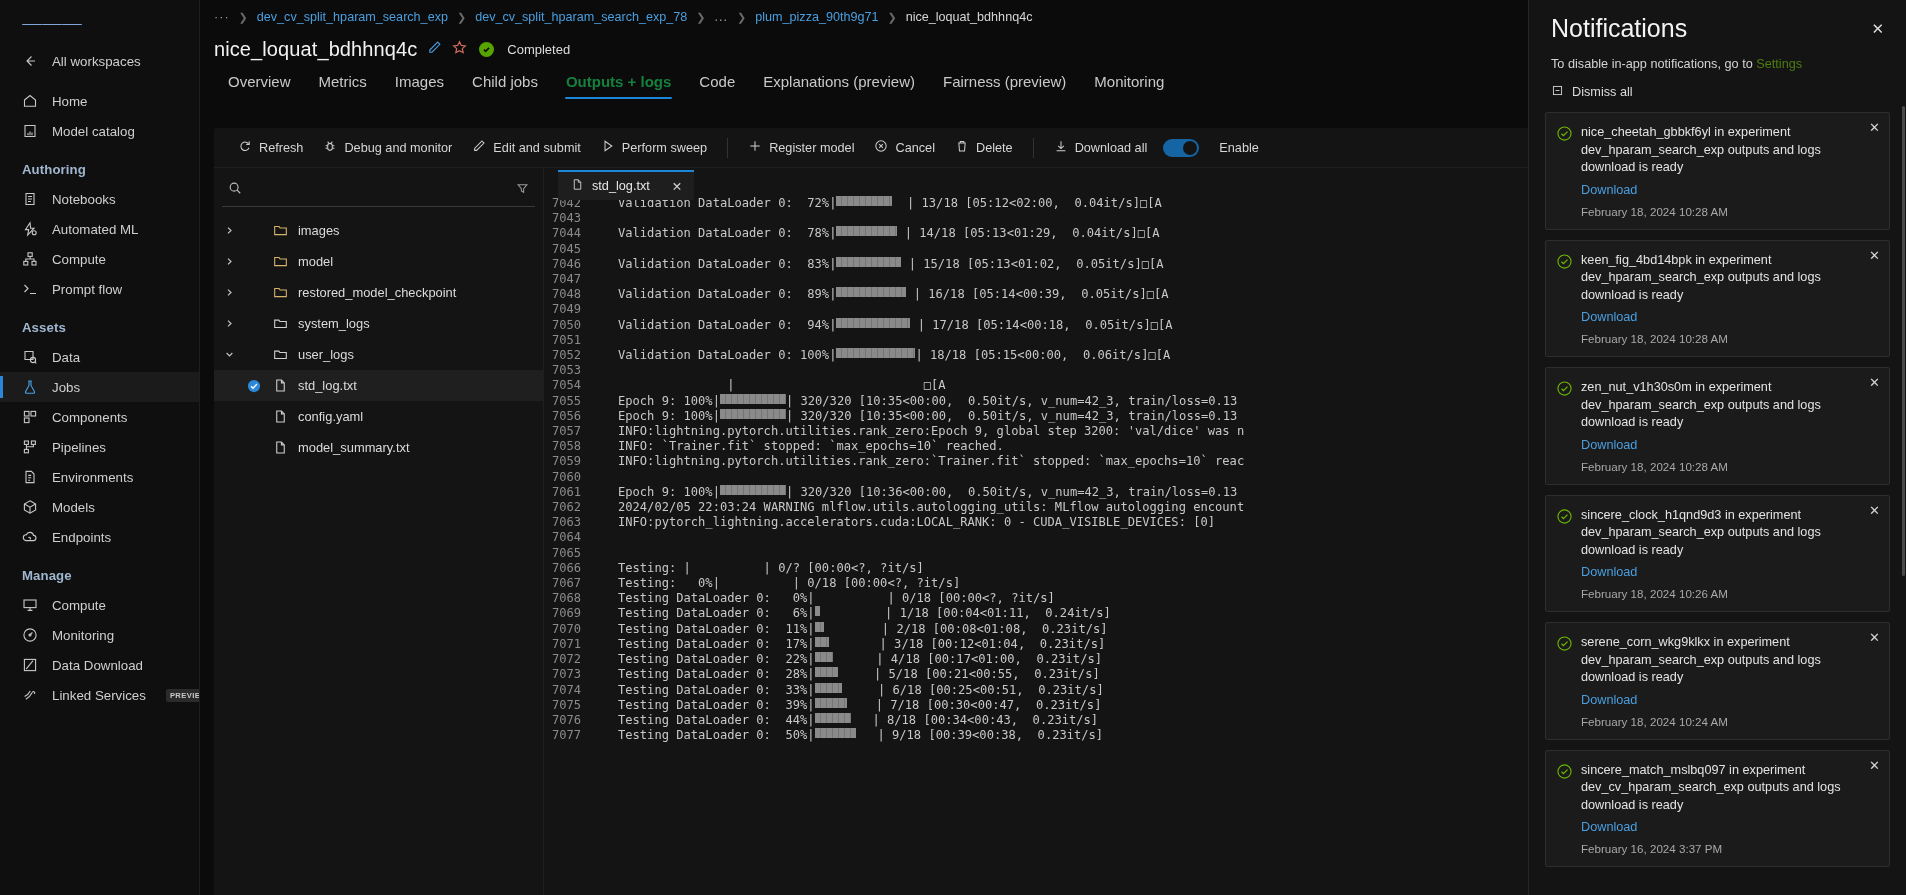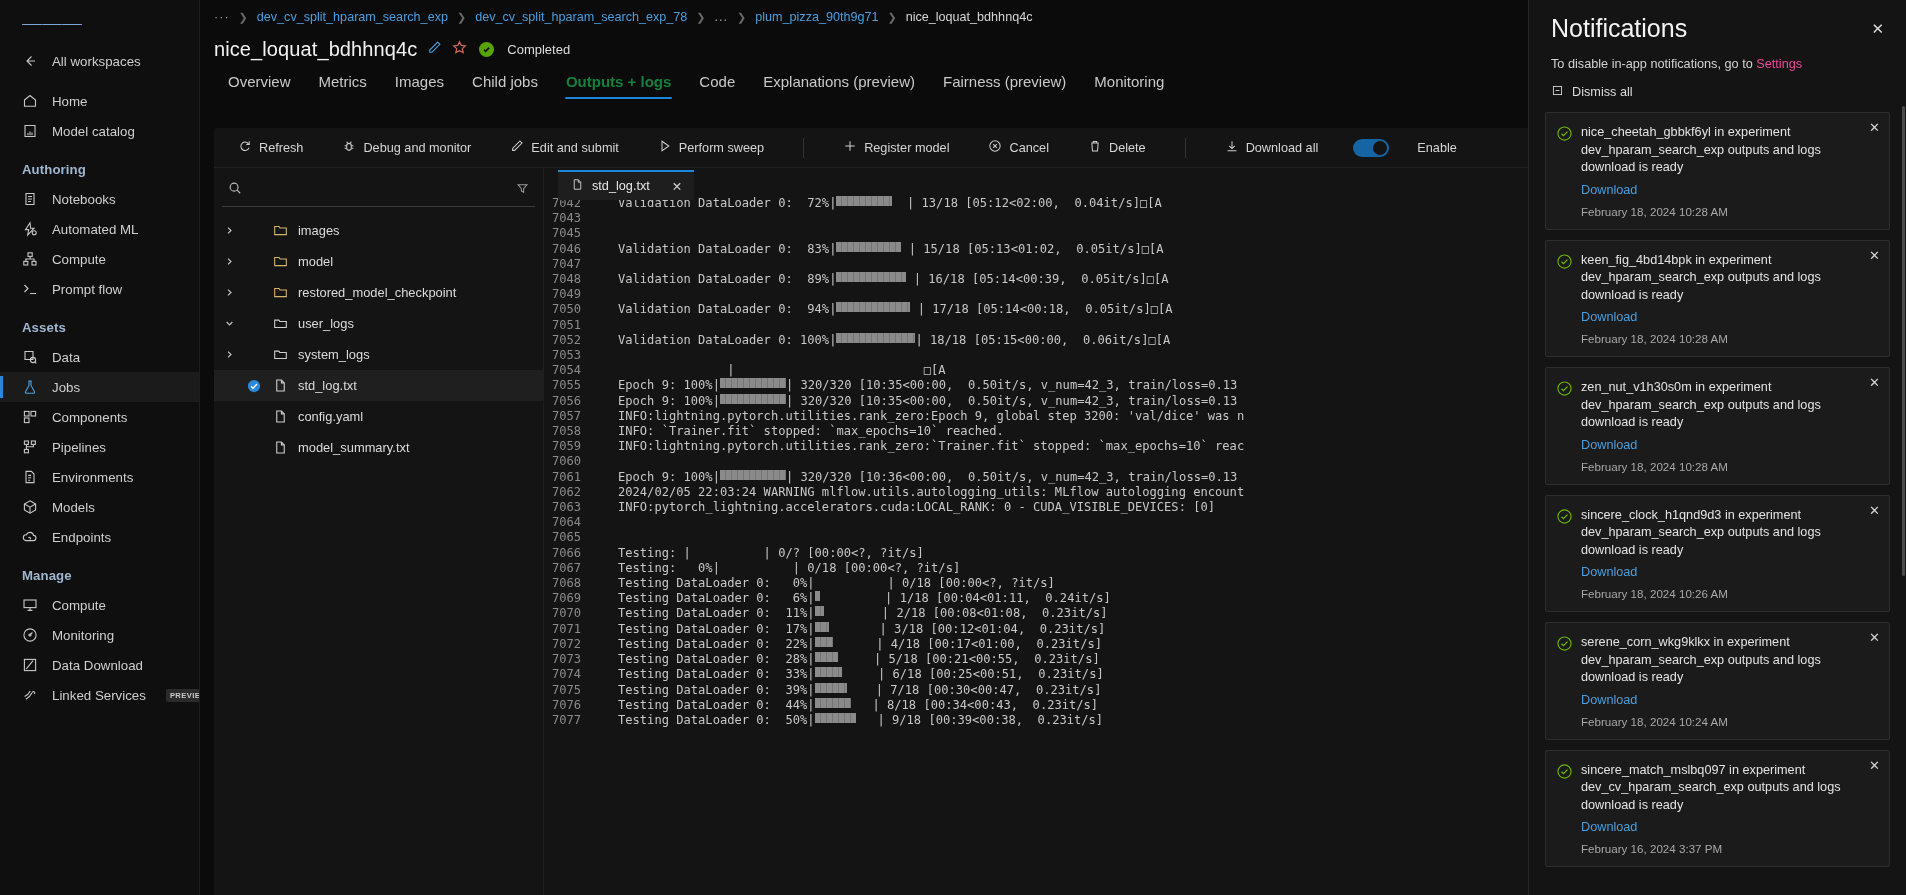--- a/index.html
+++ b/index.html
@@ -81,38 +81,38 @@
     content: ""; position: absolute; left: 13px; right: 13px; bottom: 0;
     height: 2.5px; background: #1a87d8; border-radius: 1px;
   }
 
   .panel {
     position: absolute; left: 14px; right: 0; top: 128px; bottom: 0;
     background: #141414; border-top-left-radius: 2px;
   }
   .toolbar {
     display: flex; align-items: center; height: 40px; padding-left: 14px;
-    gap: 19px; border-bottom: 1px solid #1f1f1f; position: relative;
+    gap: 0; border-bottom: 1px solid #1f1f1f; position: relative;
   }
   .tb-btn {
     display: inline-flex; align-items: center; gap: 7px;
     font-size: 12.7px; color: #d6d6d6; padding: 5px 10px; cursor: pointer; white-space: nowrap;
     border-radius: 2px;
   }
   .tb-btn .ti svg { width: 14px; height: 14px; stroke: #cfcfcf; fill: none; stroke-width: 1.15; }
   .tb-sep { width: 1px; height: 20px; background: #333; margin: 0 10px; }
   .toggle {
     width: 36px; height: 18px; border-radius: 9px; background: #1565a5;
     position: relative; cursor: pointer; margin-left: 6px; flex: none;
   }
   .toggle .knob {
     position: absolute; right: 2px; top: 2px; width: 14px; height: 14px;
     border-radius: 50%; background: #141414;
   }
-  .toggle-label { font-size: 12.7px; color: #d6d6d6; margin-left: 9px; white-space: nowrap; }
+  .toggle-label { font-size: 12.7px; color: #d6d6d6; margin-left: 20px; white-space: nowrap; }
 
   .body { position: absolute; left: 0; right: 0; top: 40px; bottom: 0; display: flex; }
 
   
   .filetree { width: 330px; min-width: 330px; border-right: 1px solid #1f1f1f; position: relative; }
   .search {
     display: flex; align-items: center; height: 34px; margin: 5px 8px 0 8px;
     border-bottom: 1px solid #3a3a3a; padding: 0 6px; gap: 8px;
   }
   .search svg { width: 14px; height: 14px; stroke: #bdbdbd; fill: none; stroke-width: 1.3; }
@@ -162,21 +162,21 @@
 
   
   .notif {
     position: absolute; right: 0; top: 0; width: 378px; height: 895px;
     background: #141414; border-left: 1px solid #262626; z-index: 20;
   }
   .notif-head { display: flex; align-items: center; justify-content: space-between; padding: 14px 16px 0 22px; }
   .notif-title { font-size: 25px; color: #f4f4f4; }
   .notif-close { cursor: pointer; color: #dcdcdc; font-size: 15px; padding: 4px 6px; }
   .notif-sub { padding: 14px 22px 0 22px; font-size: 12.7px; color: #d3d3d3; }
-  .notif-sub a { color: #ec4899; text-decoration: none; cursor: pointer; }
+  .notif-sub a { color: #4d7c0f; text-decoration: none; cursor: pointer; }
   .dismiss { display: flex; align-items: center; gap: 8px; padding: 13px 22px 12px 22px; font-size: 12.7px; color: #dcdcdc; cursor: pointer; }
   .dismiss svg { width: 13px; height: 13px; stroke: #cfcfcf; fill: none; stroke-width: 1.15; }
   .ncard {
     margin: 0 16px 10px 16px; background: #1b1b1b; border: 1px solid #2e2e2e;
     border-radius: 2px; padding: 11px 12px 11px 11px; display: flex; gap: 9px; position: relative;
   }
   .ncheck { flex: none; margin-top: 2px; }
   .ncheck svg { width: 15px; height: 15px; }
   .nbody { flex: 1; padding-right: 16px; }
   .nmsg { font-size: 12.7px; color: #e3e3e3; line-height: 17.5px; }
@@ -558,44 +558,44 @@
               <span class="ficon folder">
                   <svg viewBox="0 0 16 16">
                     <path d="M1.8 3.8h4.6l1.2 1.6h6.6v7H1.8z"></path>
                   </svg>
                 </span>
               <span>restored_model_checkpoint</span>
             </div>
             <div class="tnode" style="padding-left:8px;">
               <span class="chev">
                   <svg viewBox="0 0 12 12">
-                    <path d="M2.2 4 6 8l3.8-4"></path>
+                    <path d="M4 2.2 8 6l-4 3.8"></path>
                   </svg>
                 </span>
               <span class="tcheck"></span>
               <span class="ficon folder2">
                   <svg viewBox="0 0 16 16">
                     <path d="M1.8 4.4h4.4l1 1.4h7v6.4H1.8z"></path>
                   </svg>
                 </span>
-              <span>user_logs</span>
+              <span>system_logs</span>
             </div>
             <div class="tnode" style="padding-left:8px;">
               <span class="chev">
                   <svg viewBox="0 0 12 12">
-                    <path d="M4 2.2 8 6l-4 3.8"></path>
+                    <path d="M2.2 4 6 8l3.8-4"></path>
                   </svg>
                 </span>
               <span class="tcheck"></span>
               <span class="ficon folder2">
                   <svg viewBox="0 0 16 16">
                     <path d="M1.8 4.4h4.4l1 1.4h7v6.4H1.8z"></path>
                   </svg>
                 </span>
-              <span>system_logs</span>
+              <span>user_logs</span>
             </div>
             <div class="tnode selected" style="padding-left:8px;">
               <span class="chev"></span>
               <span class="tcheck">
                 <svg viewBox="0 0 16 16">
                     <circle cx="8" cy="8" r="7" fill="#2b88d8"></circle>
                     <path d="M4.6 8.2 6.9 10.5 11.4 5.8" stroke="#ffffff" stroke-width="1.6" fill="none"></path>
                   </svg>
               </span>
               <span class="ficon file">
@@ -638,20 +638,21 @@
                     <path d="M4 2.2h5l3 3v8.6H4z"></path>
                     <path d="M9 2.2v3h3"></path>
                   </svg></span>
               <span>std_log.txt</span>
               <span class="x">✕</span>
             </div>
           </div>
           <div class="logwrap" id="logwrap">
               <div class="logrow"><span class="gut">7042</span><span class="ltxt">Validation DataLoader 0:  72%|</span><span class="bar" style="width: 56px;"></span><span class="ltxt" style="padding-left: 0px;">  | 13/18 [05:12&lt;02:00,  0.04it/s]□[A</span></div>
               <div class="logrow"><span class="gut">7043</span><span class="ltxt"></span></div>
+              <div class="logrow"><span class="gut">7044</span><span class="ltxt">Validation DataLoader 0:  78%|</span><span class="bar" style="width: 61px;"></span><span class="ltxt" style="padding-left: 0px;"> | 14/18 [05:13&lt;01:29,  0.04it/s]□[A</span></div>
               <div class="logrow"><span class="gut">7045</span><span class="ltxt"></span></div>
               <div class="logrow"><span class="gut">7046</span><span class="ltxt">Validation DataLoader 0:  83%|</span><span class="bar" style="width: 65px;"></span><span class="ltxt" style="padding-left: 0px;"> | 15/18 [05:13&lt;01:02,  0.05it/s]□[A</span></div>
               <div class="logrow"><span class="gut">7047</span><span class="ltxt"></span></div>
               <div class="logrow"><span class="gut">7048</span><span class="ltxt">Validation DataLoader 0:  89%|</span><span class="bar" style="width: 70px;"></span><span class="ltxt" style="padding-left: 0px;"> | 16/18 [05:14&lt;00:39,  0.05it/s]□[A</span></div>
               <div class="logrow"><span class="gut">7049</span><span class="ltxt"></span></div>
               <div class="logrow"><span class="gut">7050</span><span class="ltxt">Validation DataLoader 0:  94%|</span><span class="bar" style="width: 74px;"></span><span class="ltxt" style="padding-left: 0px;"> | 17/18 [05:14&lt;00:18,  0.05it/s]□[A</span></div>
               <div class="logrow"><span class="gut">7051</span><span class="ltxt"></span></div>
               <div class="logrow"><span class="gut">7052</span><span class="ltxt">Validation DataLoader 0: 100%|</span><span class="bar" style="width: 79px;"></span><span class="ltxt" style="padding-left: 0px;">| 18/18 [05:15&lt;00:00,  0.06it/s]□[A</span></div>
               <div class="logrow"><span class="gut">7053</span><span class="ltxt"></span></div>
               <div class="logrow"><span class="gut">7054</span><span class="ltxt">               |                          □[A</span></div>

